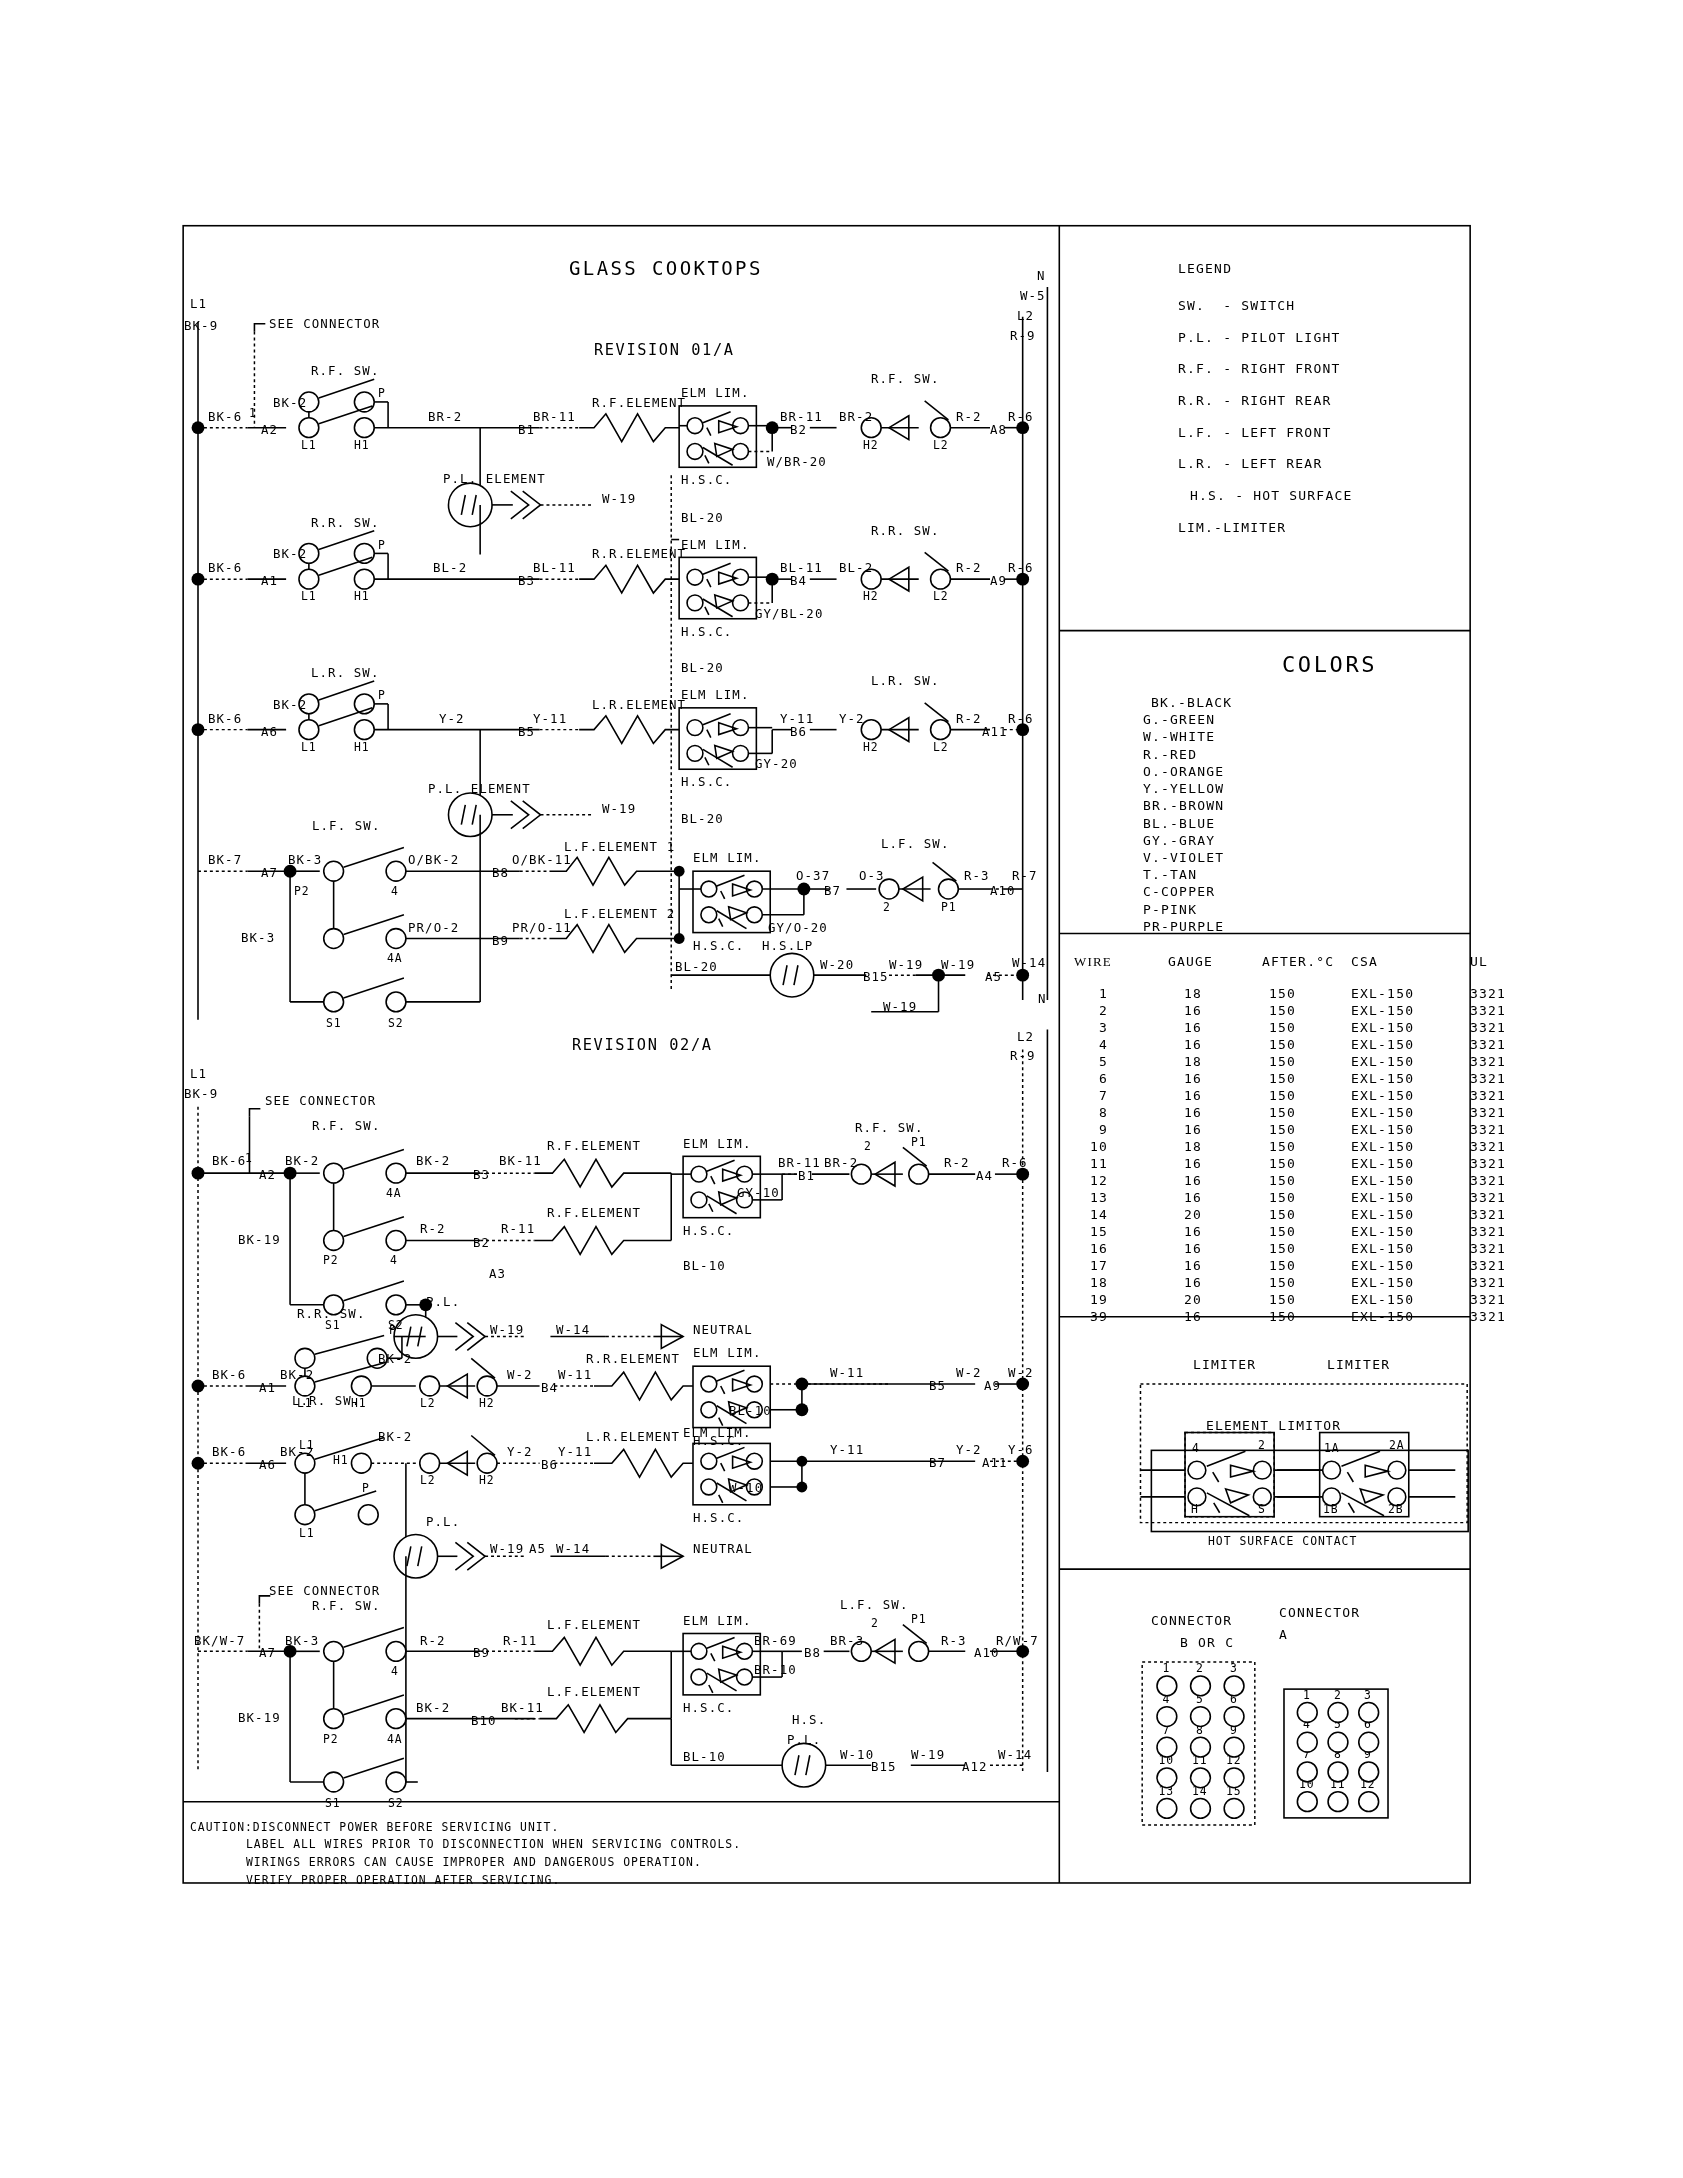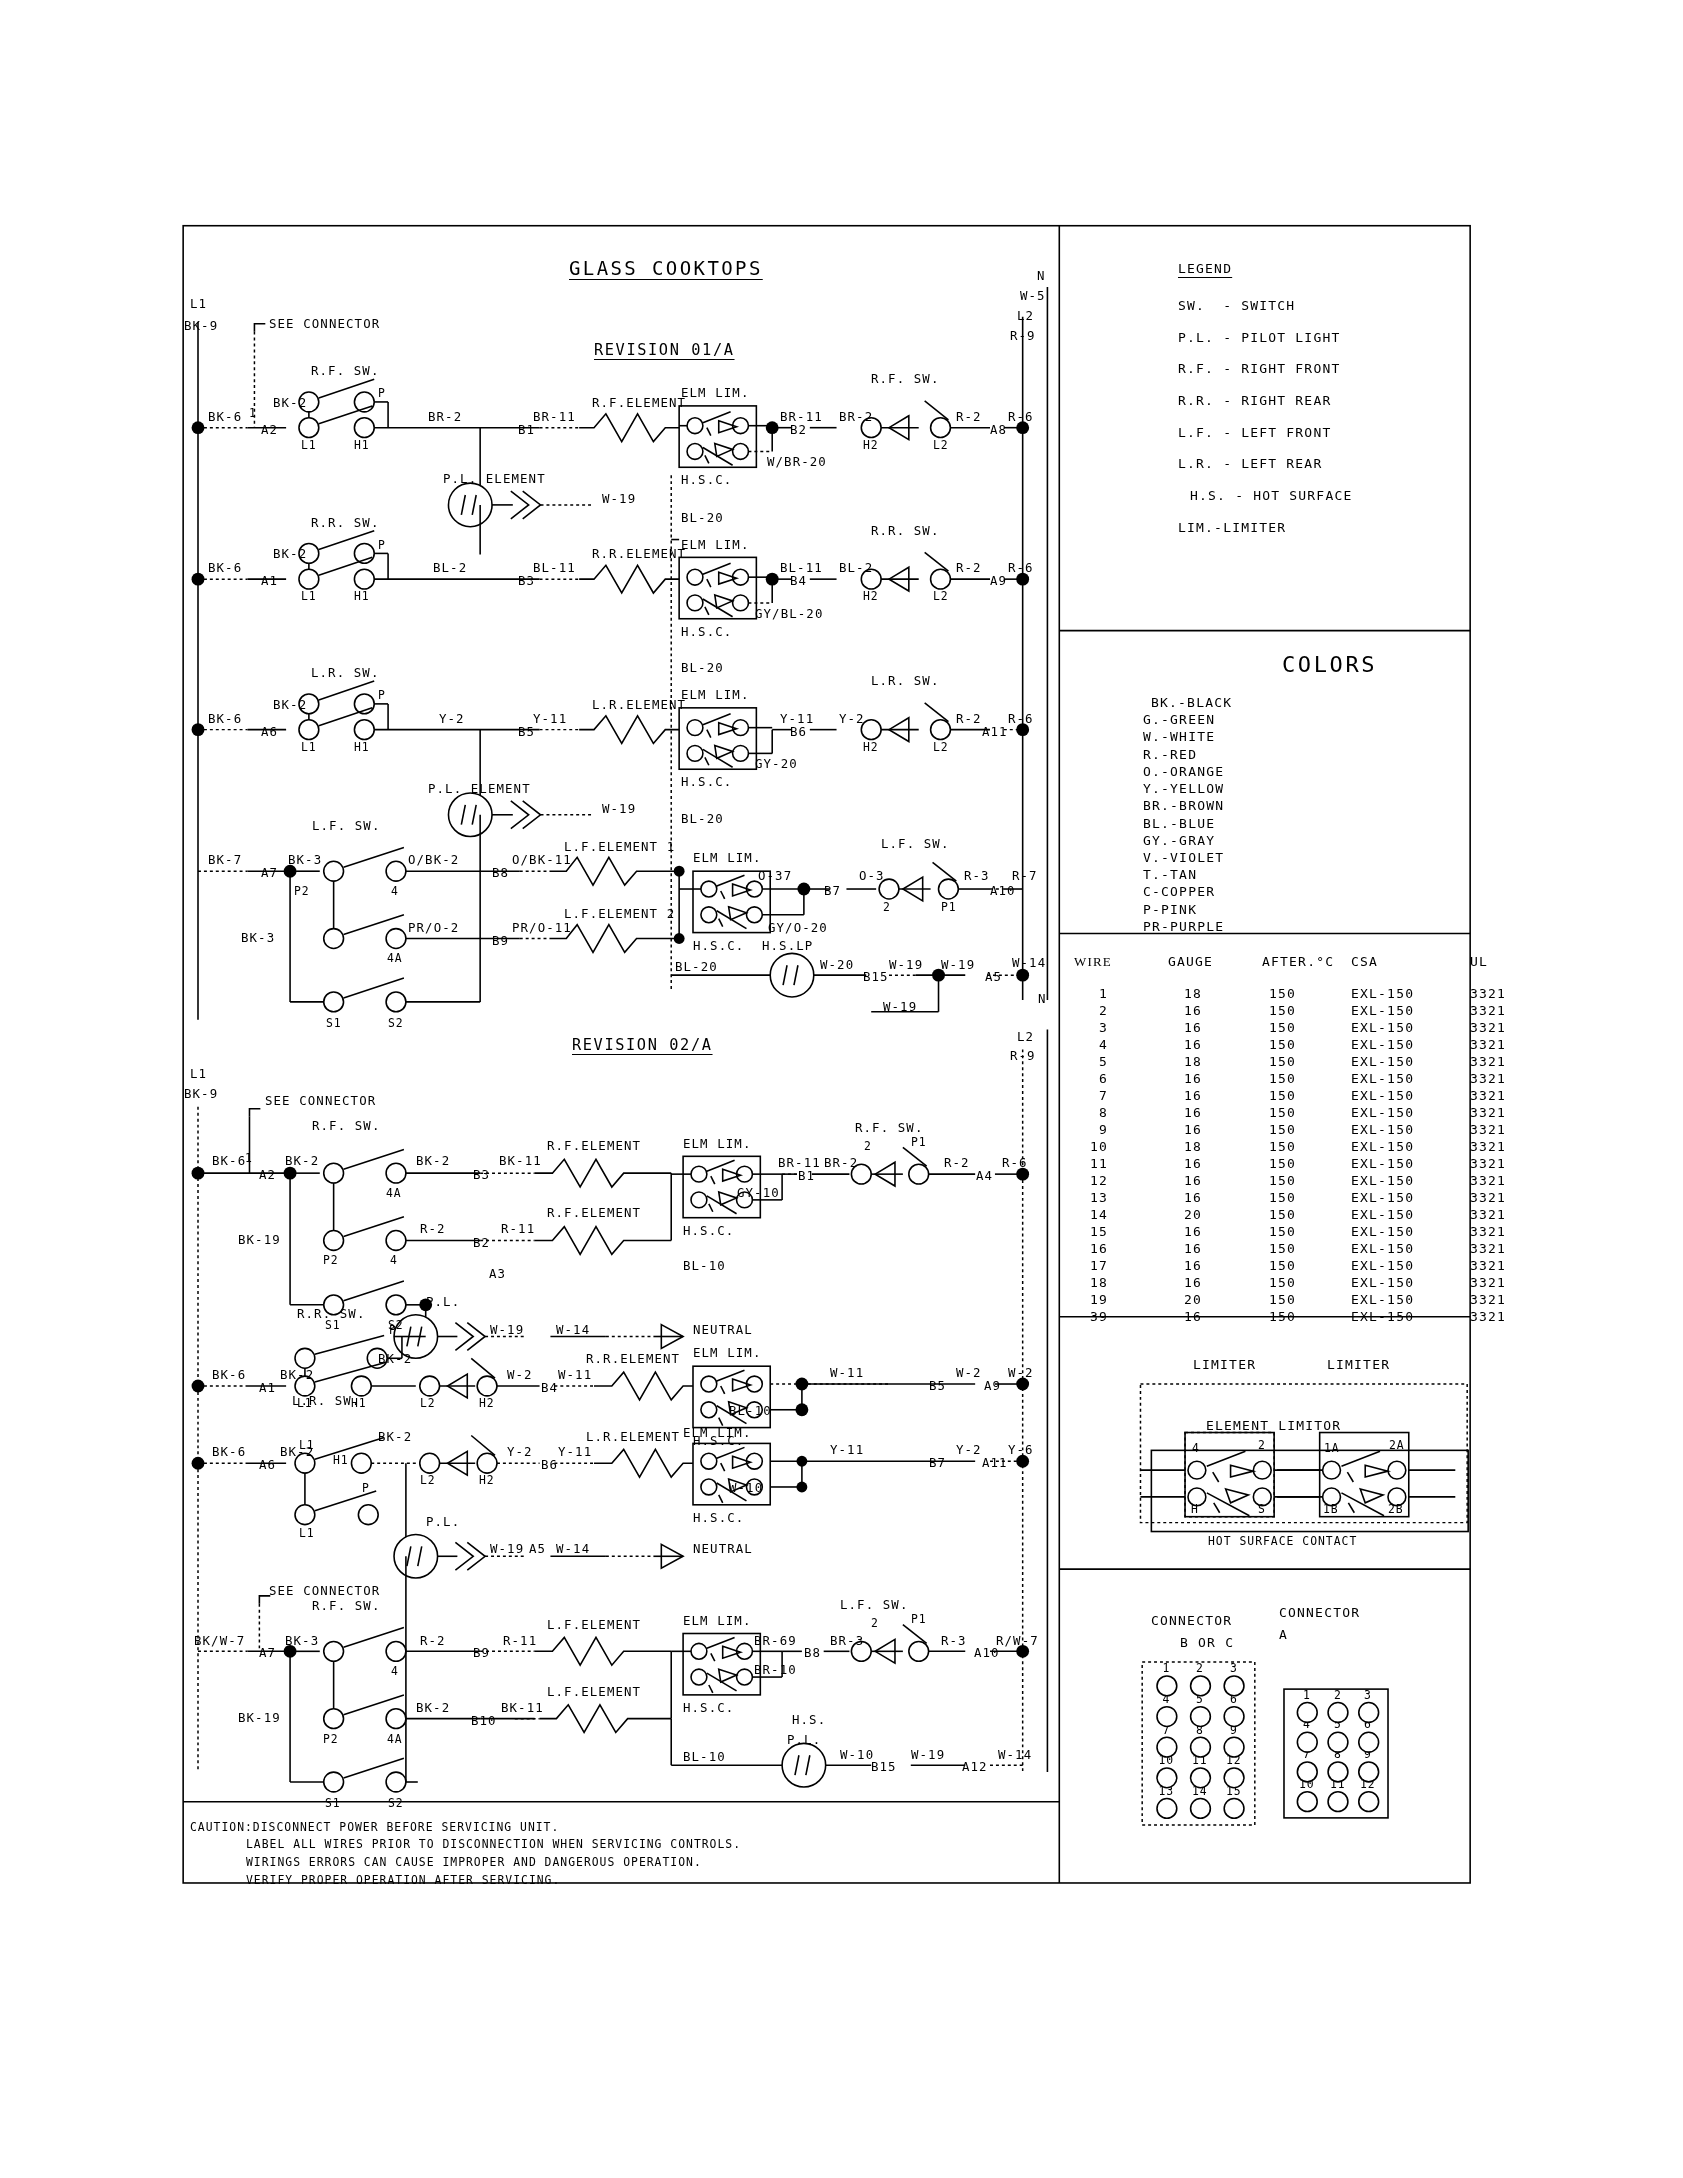--- a/index.html
+++ b/index.html
@@ -5,21 +5,21 @@
   html,body{margin:0;padding:0;background:#ffffff;}
   body{width:1683px;height:2178px;font-family:"DejaVu Sans Mono",monospace;color:#000;}
   #sheet{position:relative;width:1683px;height:2178px;}
   .abs{position:absolute;}
   .txt{font-family:"DejaVu Sans Mono",monospace;font-size:12.4px;letter-spacing:1.1px;color:#000;white-space:pre;line-height:1.05;}
   .t11{font-size:11.4px;letter-spacing:1px;}
   .t13{font-size:13px;letter-spacing:1.2px;}
   .t15{font-size:15.3px;letter-spacing:1.6px;}
   .t19{font-size:19px;letter-spacing:2.4px;}
   .t22{font-size:22px;letter-spacing:2.6px;}
-  .ul{text-decoration:underline;text-underline-offset:4px;}
+  .ul{text-underline-offset:4px;}
   svg{position:absolute;top:0;left:0;overflow:visible;}
   .ln{stroke:#000;stroke-width:1.6;fill:none;}
   .dash{stroke:#000;stroke-width:1.5;fill:none;stroke-dasharray:3 3;}
   .circ{stroke:#000;stroke-width:1.6;fill:#fff;}
   .dot{fill:#000;}
   .box{stroke:#000;stroke-width:1.6;fill:none;}
 </style>
 </head>
 <body>
 
@@ -641,21 +641,21 @@
 <div class="abs txt" style="left:492px;top:866px;">B8</div>
 <div class="abs txt" style="left:512px;top:853px;">O/BK-11</div>
 <div class="abs txt" style="left:564px;top:840px;">L.F.ELEMENT 1</div>
 <div class="abs txt" style="left:408px;top:921px;">PR/O-2</div>
 <div class="abs txt" style="left:492px;top:934px;">B9</div>
 <div class="abs txt" style="left:512px;top:921px;">PR/O-11</div>
 <div class="abs txt" style="left:564px;top:907px;">L.F.ELEMENT 2</div>
 <div class="abs txt" style="left:693px;top:851px;">ELM LIM.</div>
 <div class="abs txt" style="left:693px;top:939px;">H.S.C.</div>
 <div class="abs txt" style="left:768px;top:921px;">GY/O-20</div>
-<div class="abs txt" style="left:758px;top:869px;">O-37</div>
+<div class="abs txt" style="left:796px;top:869px;">O-37</div>
 <div class="abs txt" style="left:824px;top:884px;">B7</div>
 <div class="abs txt" style="left:859px;top:869px;">O-3</div>
 <div class="abs txt" style="left:881px;top:837px;">L.F. SW.</div>
 <div class="abs txt t11" style="left:883px;top:902px;">2</div>
 <div class="abs txt t11" style="left:941px;top:902px;">P1</div>
 <div class="abs txt" style="left:964px;top:869px;">R-3</div>
 <div class="abs txt" style="left:990px;top:884px;">A10</div>
 <div class="abs txt" style="left:1012px;top:869px;">R-7</div>
 
 <div class="abs txt" style="left:762px;top:939px;">H.S.LP</div>

